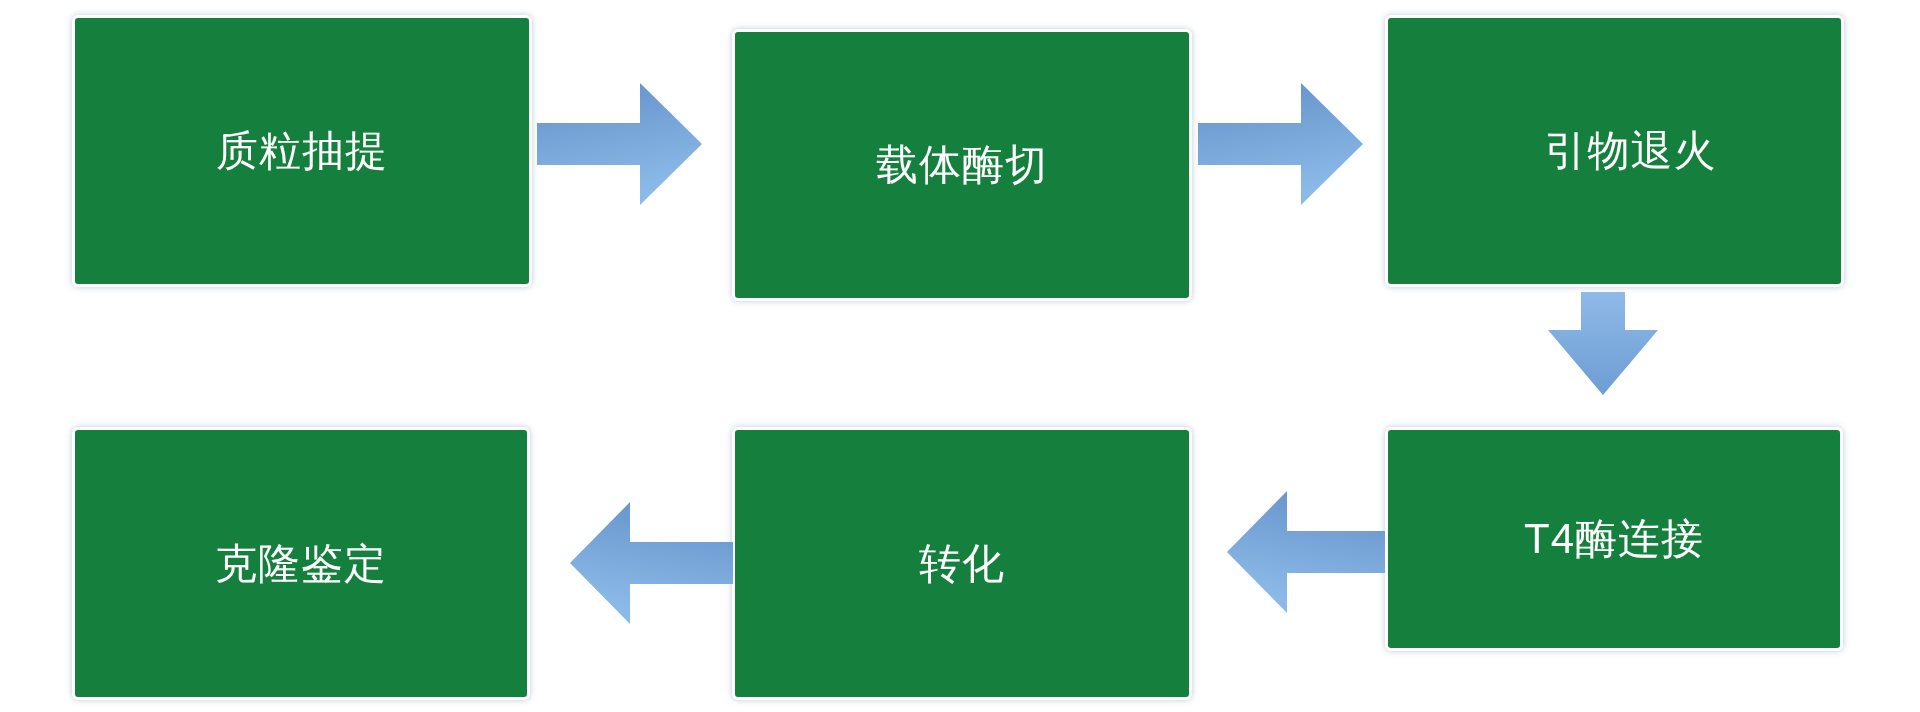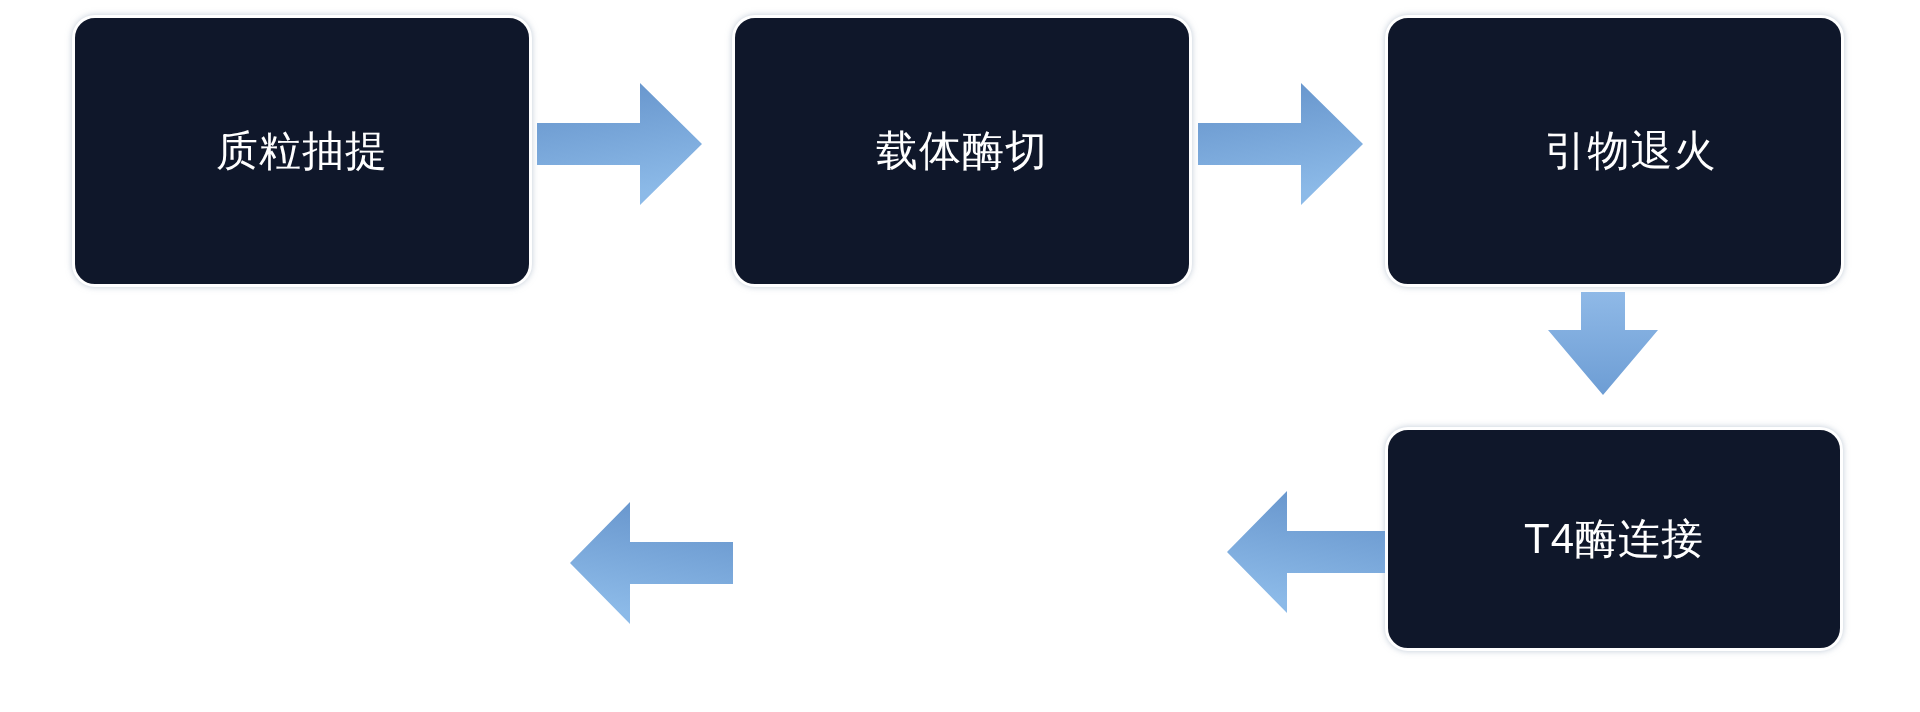--- a/index.html
+++ b/index.html
@@ -11,35 +11,35 @@
   .canvas {
     position: relative;
     width: 1920px;
     height: 712px;
     background: #ffffff;
     overflow: hidden;
   }
   .flow-node {
     position: absolute;
     box-sizing: border-box;
-    background: #0f172a;
+    background: #15803d;
     border: 3px solid #ffffff;
-    border-radius: 23px;
+    border-radius: 6px;
     box-shadow: 0 0 6px rgba(140, 158, 180, 0.55);
     display: flex;
     align-items: center;
     justify-content: center;
     color: #ffffff;
     font-size: 42px;
     letter-spacing: 1px;
     text-align: center;
     user-select: none;
   }
   .node-1 { left: 72px;   top: 15px;  width: 460px; height: 272px; }
-  .node-2 { left: 732px;  top: 15px;  width: 460px; height: 272px; }
+  .node-2 { left: 732px;  top: 29px;  width: 460px; height: 272px; }
   .node-3 { left: 1385px; top: 15px;  width: 459px; height: 272px; padding-left: 32px; }
   .node-4 { left: 1385px; top: 427px; width: 458px; height: 224px; }
   .node-5 { left: 732px;  top: 427px; width: 460px; height: 273px; }
   .node-6 { left: 72px;   top: 427px; width: 458px; height: 273px; }
   .connector {
     position: absolute;
     pointer-events: none;
   }
   .arrow-1 { left: 537px;  top: 83px;  }
   .arrow-2 { left: 1198px; top: 83px;  }
@@ -61,21 +61,27 @@
   </div>
 
   <div class="flow-node node-3">
     <span>引物退火</span>
   </div>
 
   <div class="flow-node node-4">
     <span>T4酶连接</span>
   </div>
 
+  <div class="flow-node node-5">
+    <span>转化</span>
+  </div>
 
+  <div class="flow-node node-6">
+    <span>克隆鉴定</span>
+  </div>
 
   <svg class="connector arrow-1" width="165" height="122" viewBox="0 0 165 122">
     <defs>
       <linearGradient id="gradR1" x1="0" y1="0" x2="0.25" y2="1">
         <stop offset="0" stop-color="#6391c9"></stop>
         <stop offset="1" stop-color="#8cbae8"></stop>
       </linearGradient>
     </defs>
     <polygon points="0,40 103,40 103,0 165,61 103,122 103,82 0,82" fill="url(#gradR1)"></polygon>
   </svg>

